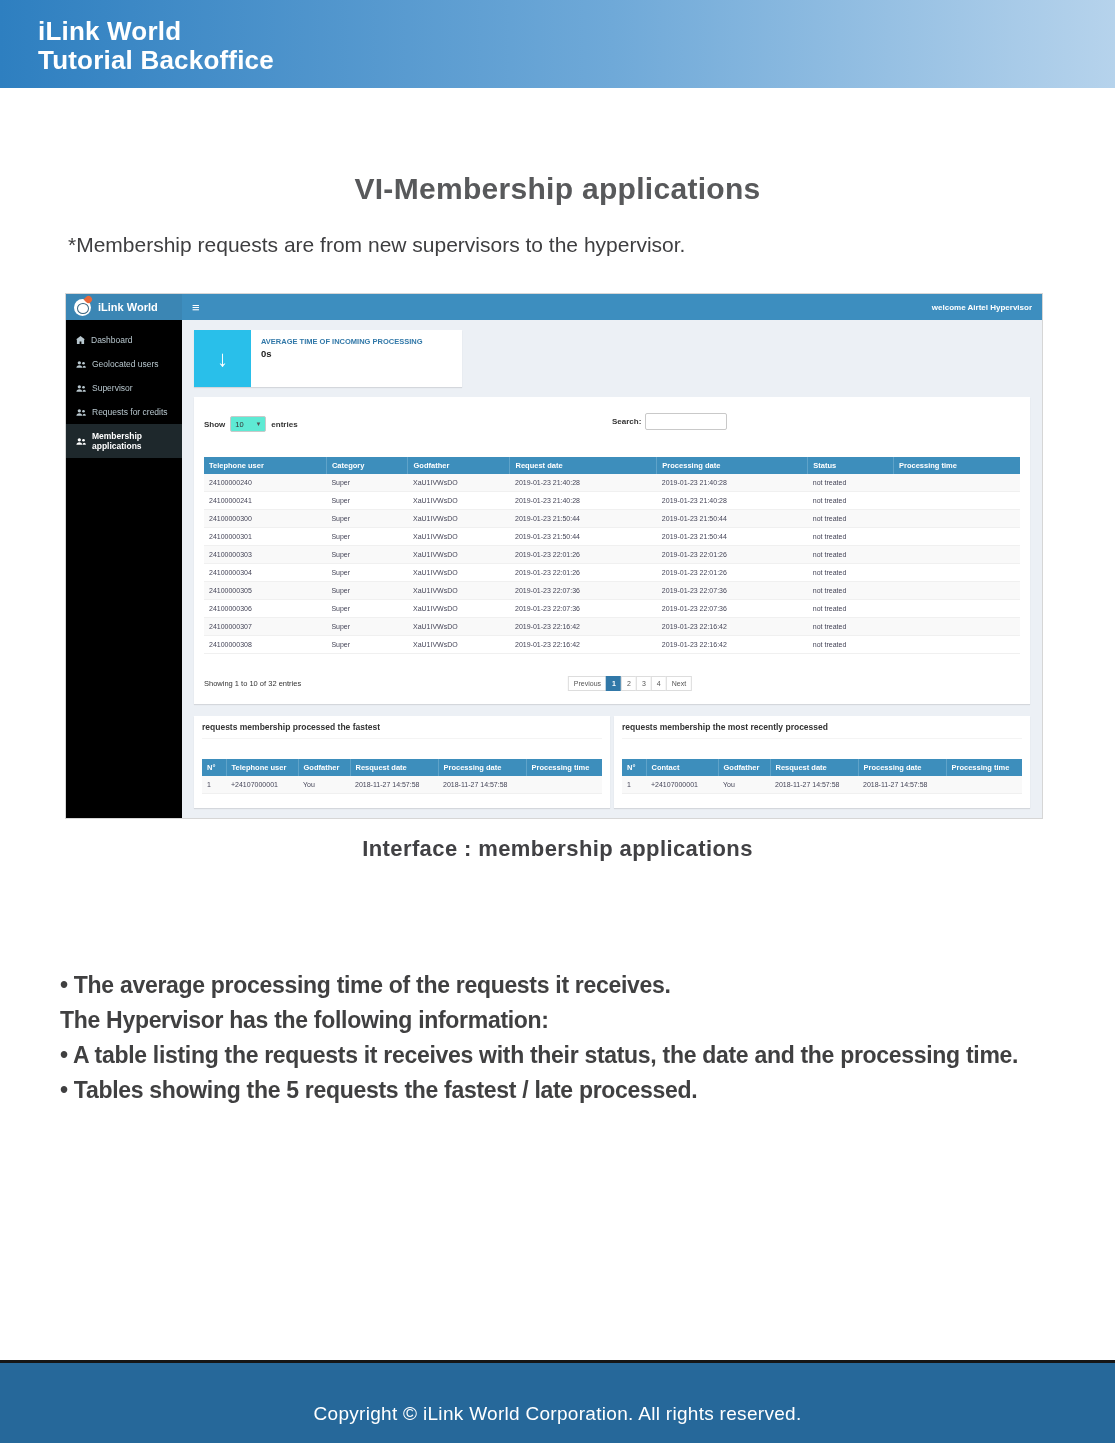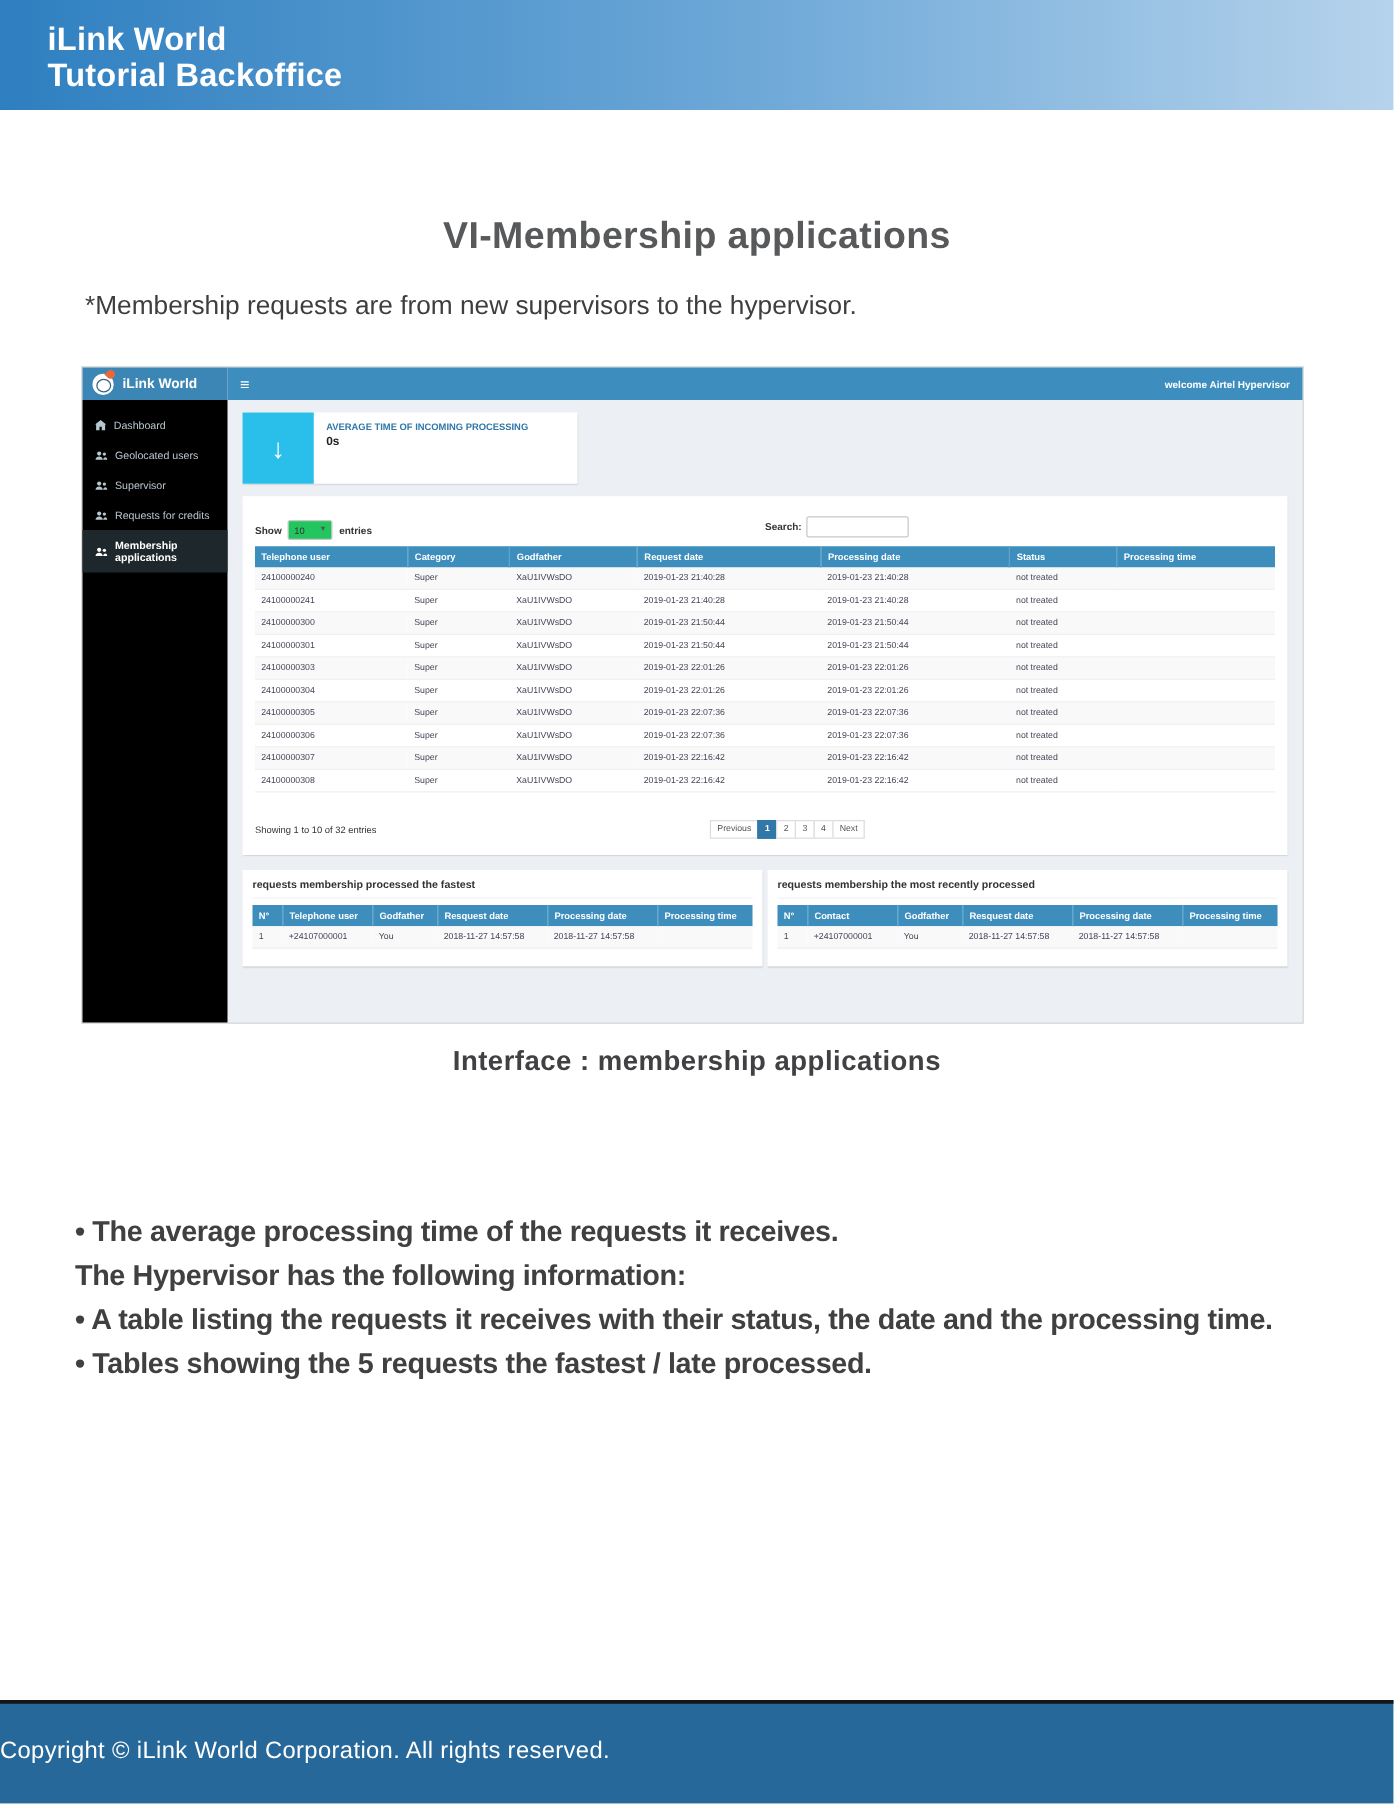--- a/index.html
+++ b/index.html
@@ -12,22 +12,22 @@
     color:#fff; padding:17px 0 0 38px; }
   .banner .bline { font-size:26px; font-weight:bold; line-height:29px; letter-spacing:0.2px; }
   .doc-title { position:absolute; left:0; top:172px; width:1115px; text-align:center;
     font-size:30px; font-weight:bold; color:#58595b; letter-spacing:0.3px; }
   .doc-subtitle { position:absolute; left:68px; top:233px; font-size:21px; color:#3e3e40; }
   .doc-caption { position:absolute; left:0; top:836px; width:1115px; text-align:center;
     font-size:22px; font-weight:bold; color:#414144; letter-spacing:0.4px; }
   .doc-body { position:absolute; left:60px; top:968px; width:1010px; color:#404041;
     font-size:23px; font-weight:bold; line-height:35px; letter-spacing:-0.3px; }
   .page-footer { position:absolute; left:0; bottom:0; width:1115px; height:83px;
-    background:#26689a; border-top:3px solid #161616; color:#fff; 
-    padding-top:27px; font-size:19px; letter-spacing:0.3px; }
+    background:#26689a; border-top:3px solid #161616; color:#fff; text-align:center;
+    padding-top:40px; font-size:19px; letter-spacing:0.3px; }
 
   
   .shot { position:absolute; left:65px; top:293px; width:978px; height:526px;
     border:1px solid #d6d6d6; background:#ecf0f5; display:flex; flex-direction:column;
     font-family:"Liberation Sans", sans-serif; }
   .app-header { height:26px; display:flex; flex-shrink:0; }
   .app-logo { width:116px; background:#3b86b4; display:flex; align-items:center; gap:7px;
     padding-left:8px; }
   .logo-circle { width:17px; height:17px; background:#fff; border-radius:50%; position:relative; }
   .logo-circle::before { content:""; position:absolute; left:3px; top:4px; width:10px; height:9px;
@@ -58,27 +58,27 @@
 
   .panel { background:#fff; box-shadow:0 1px 1px rgba(0,0,0,0.1); padding:8px 10px 10px 10px;
     margin-bottom:12px; }
   .panel-title { font-size:11px; font-weight:600; color:#3f3f3f; padding-bottom:8px;
     border-bottom:1px solid #f4f4f4; }
   .controls { position:relative; height:26px; display:flex; align-items:center; gap:5px;
     margin-top:6px; }
   .ctl-label { font-size:8px; font-weight:bold; color:#333; }
   .select-box { width:36px; height:16px; border:1px solid #c9c9c9; border-radius:2px;
     display:flex; align-items:center; justify-content:space-between; padding:0 4px;
-    font-size:7.5px; color:#333; background:#22c55e; cursor:pointer;text-align:center; }
+    font-size:7.5px; color:#333; background:#5eead4; cursor:pointer;text-align:center; }
   .select-box .caret { font-size:6px; color:#555; }
   .search-wrap { position:absolute; left:50%; top:2px; display:flex; align-items:center; gap:4px; }
   .search-input { width:82px; height:17px; border:1px solid #c9c9c9; border-radius:2px;
     background:#fff; }
 
-  table.dt { width:100%; border-collapse:collapse; table-layout:fixed; }
+  table.dt { width:100%; border-collapse:collapse; table-layout:fixed;margin-top:20px; }
   table.dt th { background:#3d8ebc; color:#fff; font-size:7.5px; font-weight:bold;
     text-align:left; padding:4px 5px; border-left:1px solid #5fa3c9; }
   table.dt th:first-child { border-left:none; }
   table.dt td { font-size:7px; color:#454558; padding:5px 5px; border-bottom:1px solid #f0f0f0; }
   table.dt tbody tr:nth-child(odd) { background:#f9f9f9; }
   table.main-dt th:nth-child(1){width:15%} table.main-dt th:nth-child(2){width:10%}
   table.main-dt th:nth-child(3){width:12.5%} table.main-dt th:nth-child(4){width:18%}
   table.main-dt th:nth-child(5){width:18.5%} table.main-dt th:nth-child(6){width:10.5%}
   table.main-dt th:nth-child(7){width:15.5%}
   table.mini-dt th:nth-child(1){width:6%} table.mini-dt th:nth-child(2){width:18%}

